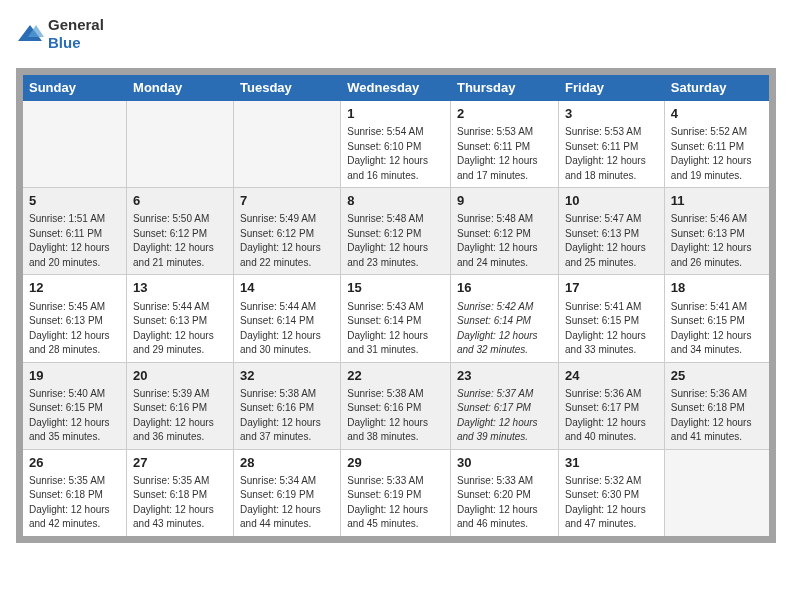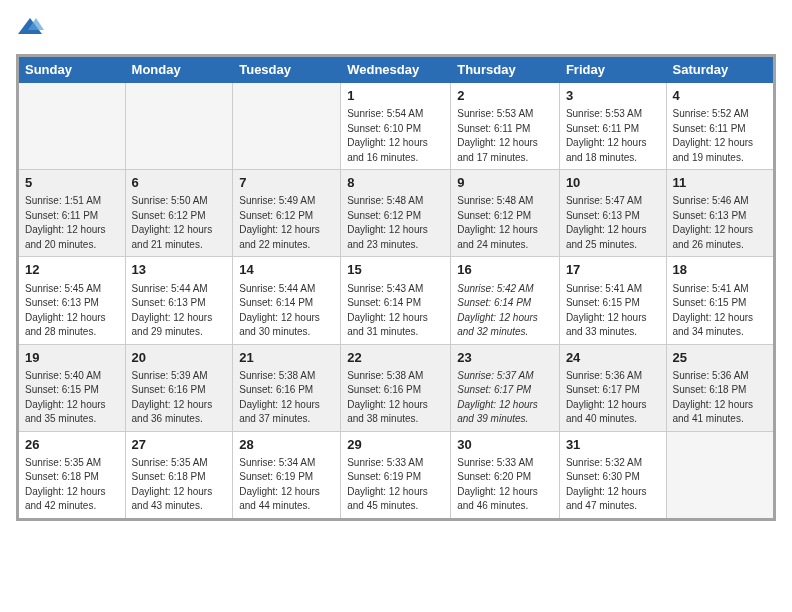--- a/index.html
+++ b/index.html
@@ -47,21 +47,21 @@
       color: #222;
       line-height: 1.1;
     }
     .location-title {
       font-size: 15px;
       color: #444;
     }
     .calendar-table {
       width: 100%;
       border-collapse: collapse;
-      border: 3px solid #a3a3a3;
+      border: 7px solid #a3a3a3;
       margin-top: 16px;
     }
     .calendar-table th {
       background-color: #2a6db5;
       color: #fff;
       text-align: left;
       padding: 5px 6px;
       font-size: 13px;
       font-weight: bold;
       border: 1px solid #2a6db5;
@@ -97,20 +97,24 @@
 </head>
 <body>
 
 <div class="container">
   <div class="header-section">
     <div class="logo">
       <svg class="logo-icon" viewBox="0 0 28 22" xmlns="http://www.w3.org/2000/svg">
         <polygon points="14,2 26,18 2,18" fill="#2a6db5"></polygon>
         <polygon points="20,2 28,14 12,14" fill="#5a9fd4" opacity="0.7"></polygon>
       </svg>
+      <div>
+        <span class="logo-text-general">General</span><br>
+        <span class="logo-text-blue">Blue</span>
+      </div>
     </div>
   </div>
 
   <table class="calendar-table">
     <thead>
       <tr>
       <th>Sunday</th>
           <th>Monday</th>
           <th>Tuesday</th>
           <th>Wednesday</th>
@@ -264,21 +268,21 @@
 and 35 minutes.</div>
           </td>
           <td>
             <div class="day-number">20</div>
             <div class="day-info" style="white-space: pre-line;">Sunrise: 5:39 AM
 Sunset: 6:16 PM
 Daylight: 12 hours
 and 36 minutes.</div>
           </td>
           <td>
-            <div class="day-number">21</div>
+            <div class="day-number">32</div>
             <div class="day-info" style="white-space: pre-line;">Sunrise: 5:38 AM
 Sunset: 6:16 PM
 Daylight: 12 hours
 and 37 minutes.</div>
           </td>
           <td>
             <div class="day-number">22</div>
             <div class="day-info" style="white-space: pre-line;">Sunrise: 5:38 AM
 Sunset: 6:16 PM
 Daylight: 12 hours

